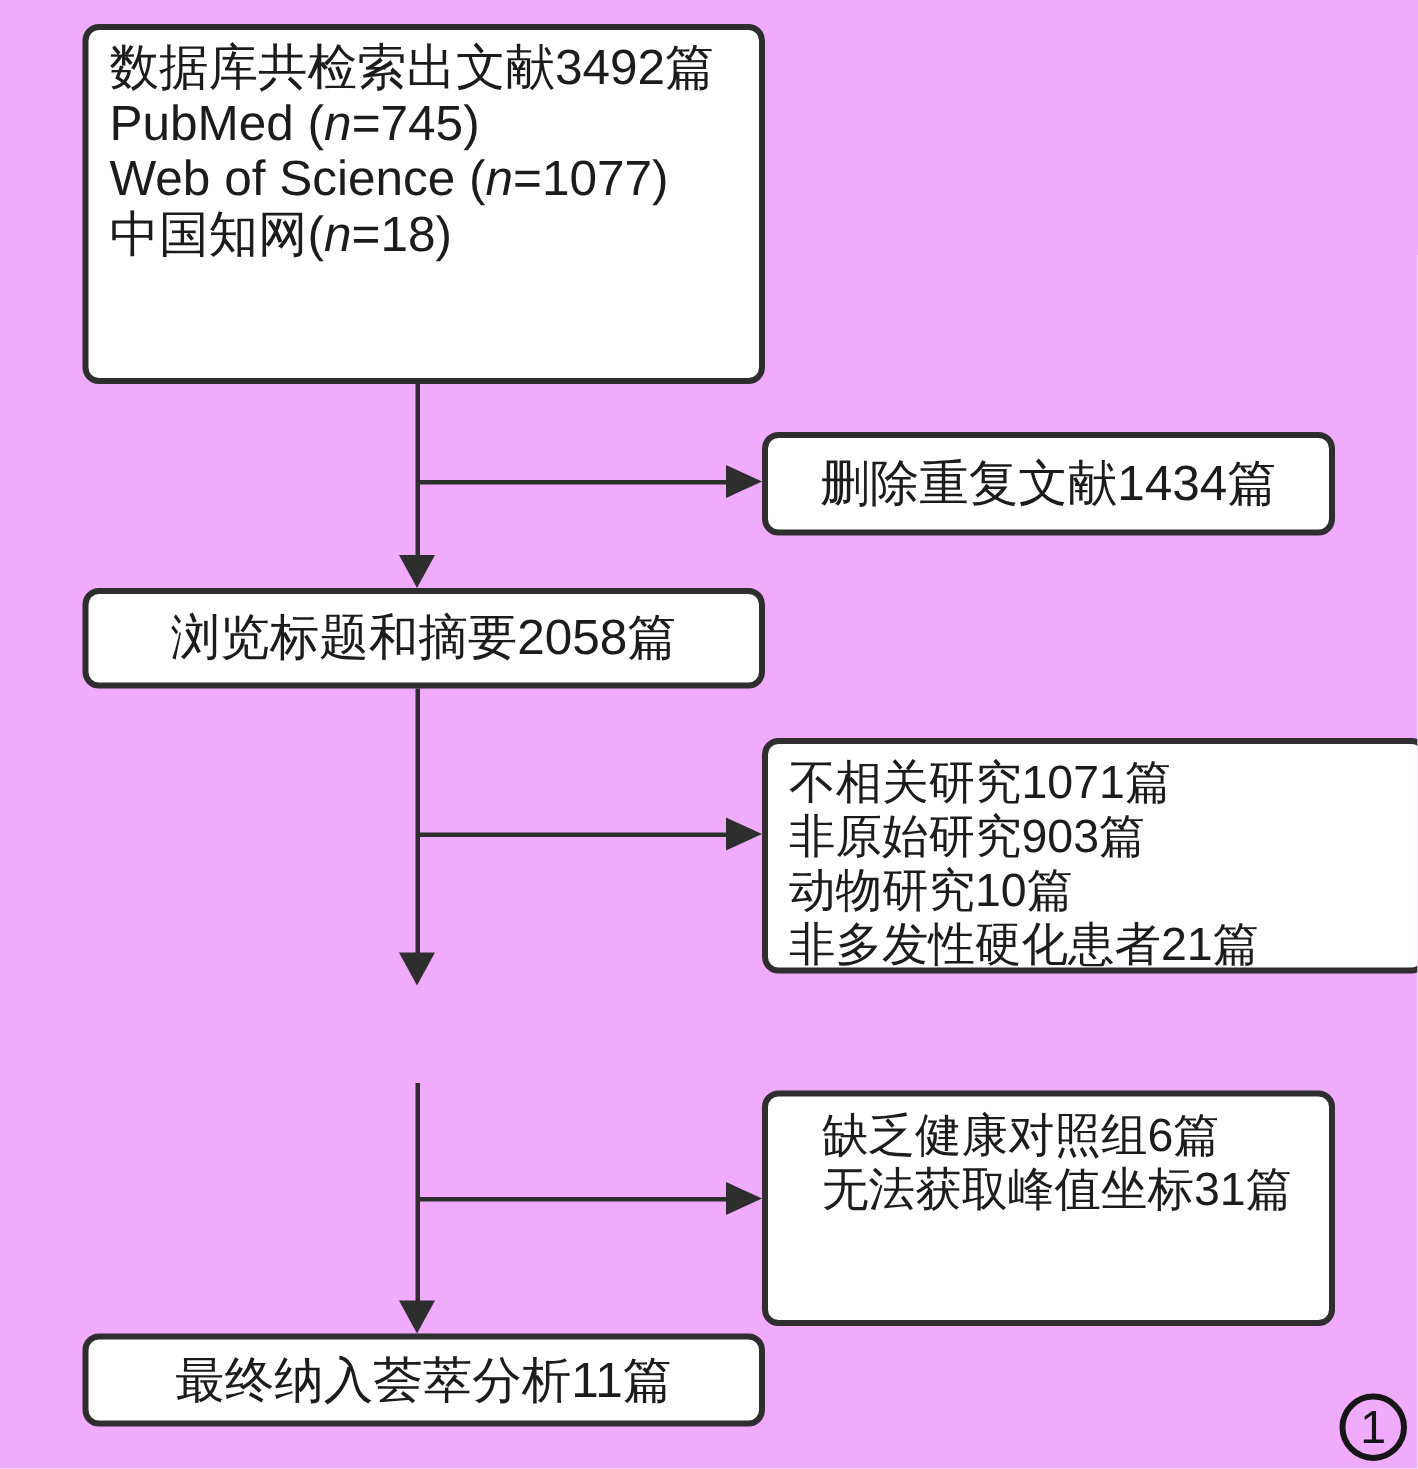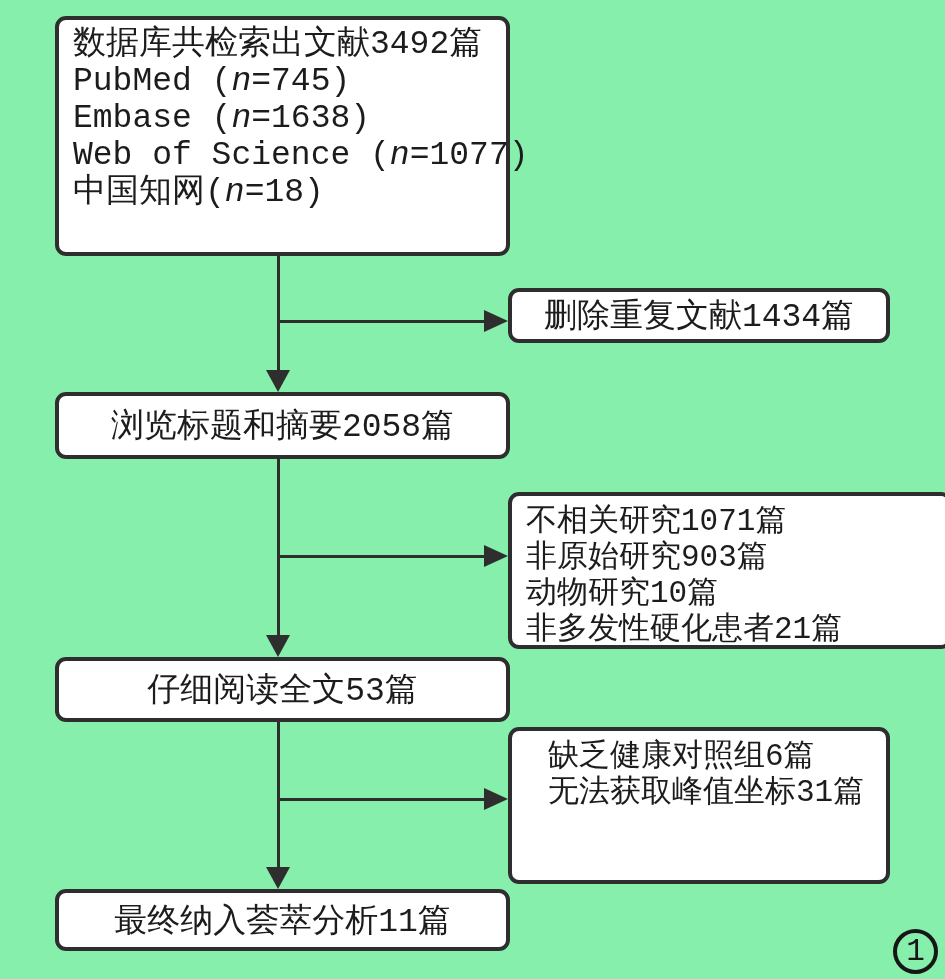--- a/index.html
+++ b/index.html
@@ -4,22 +4,22 @@
 <style>
   html, body {
     margin: 0;
     padding: 0;
     background: #ffffff;
   }
   .canvas {
     position: relative;
     width: 945px;
     height: 979px;
-    background: #86efac;
-    font-family: Liberation Mono, monospace;
+    background: #f0abfc;
+    font-family: Liberation Sans, sans-serif;
     color: #1c1c1c;
     overflow: hidden;
   }
   .box {
     position: absolute;
     box-sizing: border-box;
     background: #ffffff;
     border: 4px solid #2e2e2e;
     border-radius: 11px;
   }
@@ -90,43 +90,39 @@
   i { font-style: italic; }
 </style>
 </head>
 <body>
 
 <div class="canvas">
 
   <div class="box multiline" style="left:55px; top:16px; width:455px; height:240px;">
     <div class="line-lg">数据库共检索出文献3492篇</div>
     <div class="line-lg">PubMed (<i>n</i>=745)</div>
-    <div class="line-lg">Embase (<i>n</i>=1638)</div>
     <div class="line-lg">Web of Science (<i>n</i>=1077)</div>
     <div class="line-lg">中国知网(<i>n</i>=18)</div>
   </div>
 
-  <div class="box centered" style="left:508px; top:288px; width:382px; height:55px;">
+  <div class="box centered" style="left:508px; top:288px; width:382px; height:69px;">
     <span class="label-lg">删除重复文献1434篇</span>
   </div>
 
   <div class="box centered" style="left:55px; top:392px; width:455px; height:67px;">
     <span class="label-lg">浏览标题和摘要2058篇</span>
   </div>
 
   <div class="box multiline" style="left:508px; top:492px; width:444px; height:157px; padding-top:8px;">
     <div class="line-md">不相关研究1071篇</div>
     <div class="line-md">非原始研究903篇</div>
     <div class="line-md">动物研究10篇</div>
     <div class="line-md">非多发性硬化患者21篇</div>
   </div>
 
-  <div class="box centered" style="left:55px; top:657px; width:455px; height:65px;">
-    <span class="label-lg">仔细阅读全文53篇</span>
-  </div>
 
   <div class="box multiline" style="left:508px; top:727px; width:382px; height:157px; padding-top:8px;padding-left:36px;">
     <div class="line-md">缺乏健康对照组6篇</div>
     <div class="line-md">无法获取峰值坐标31篇</div>
   </div>
 
   <div class="box centered" style="left:55px; top:889px; width:455px; height:62px;">
     <span class="label-lg">最终纳入荟萃分析11篇</span>
   </div>
 

